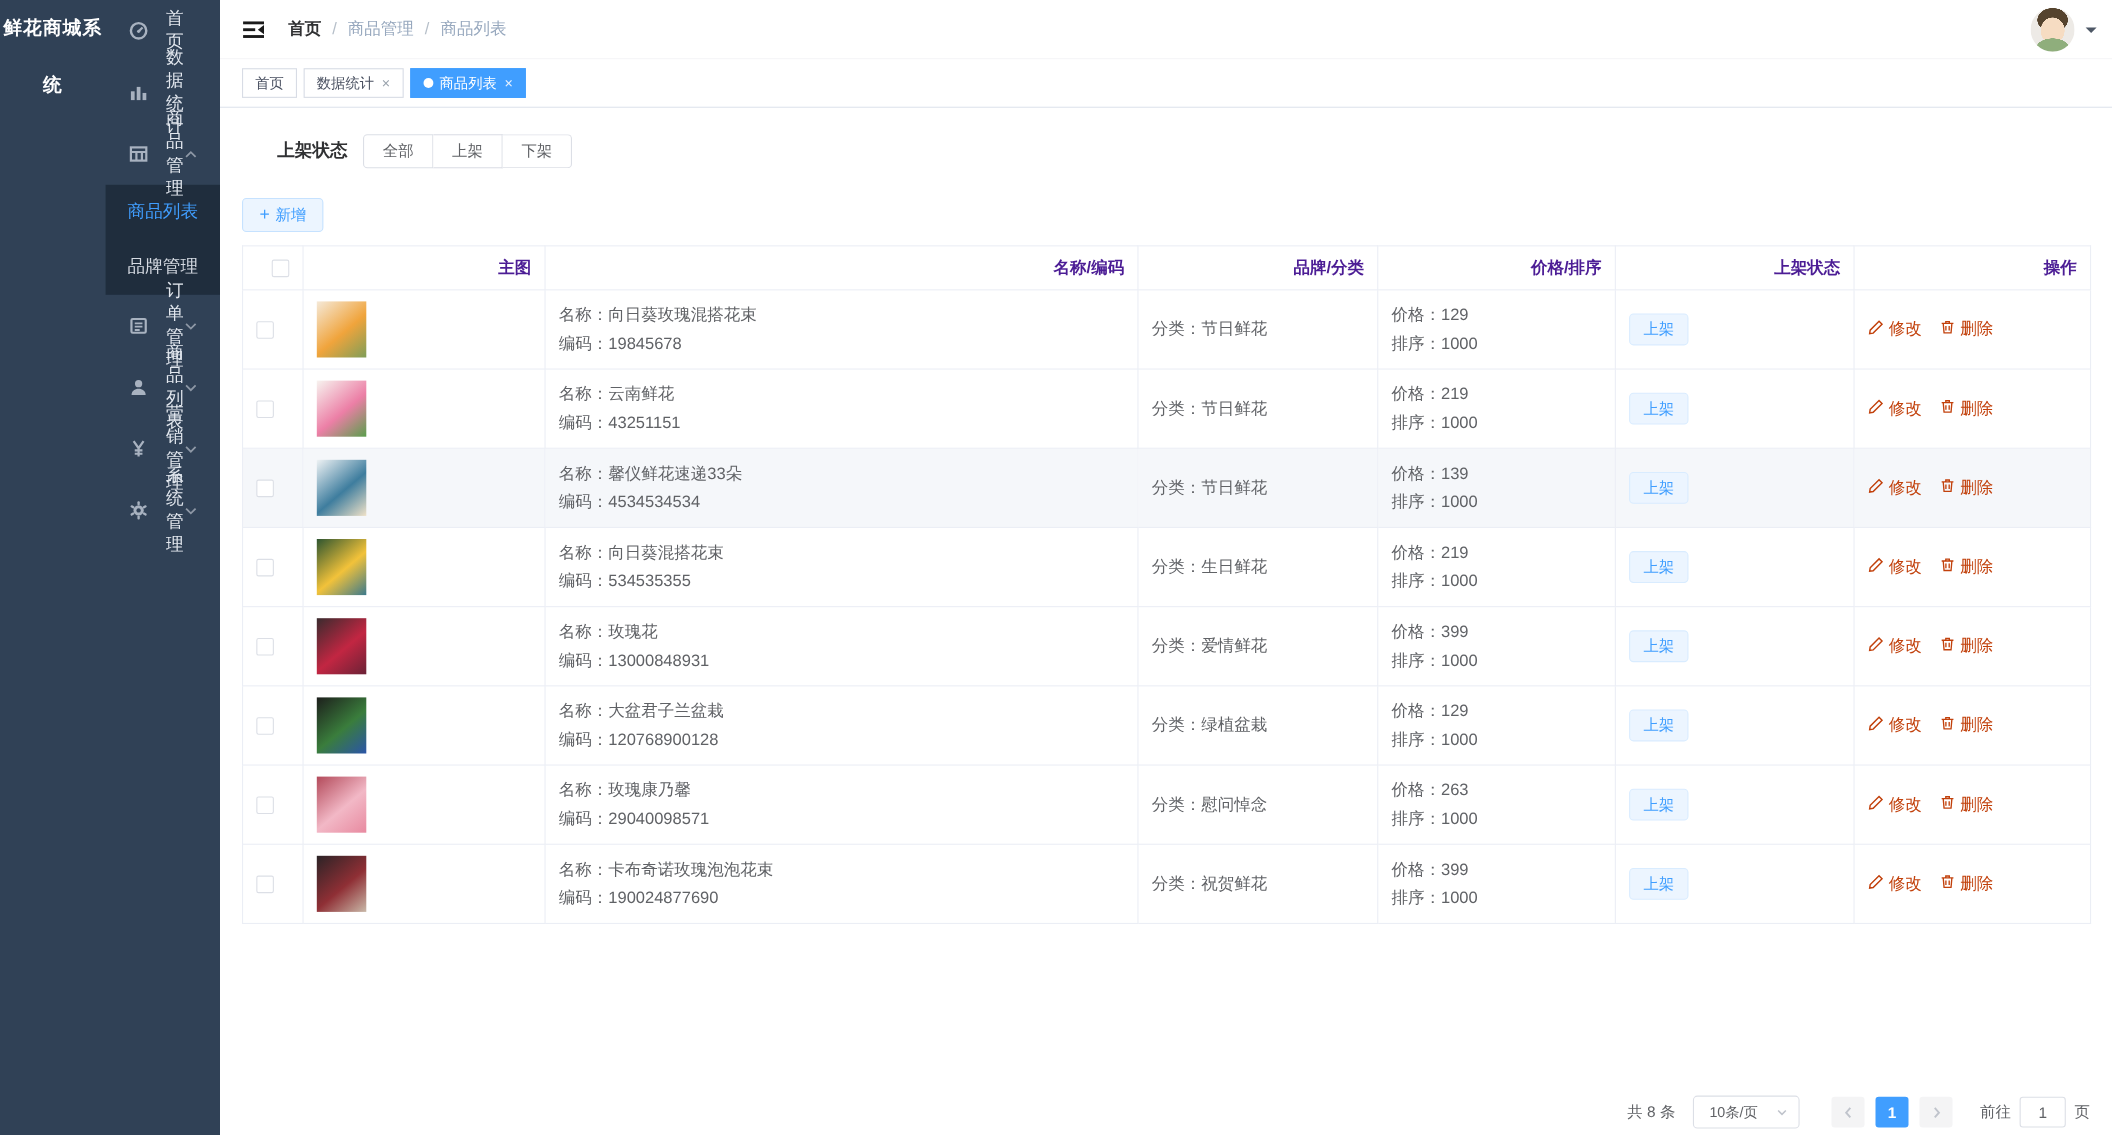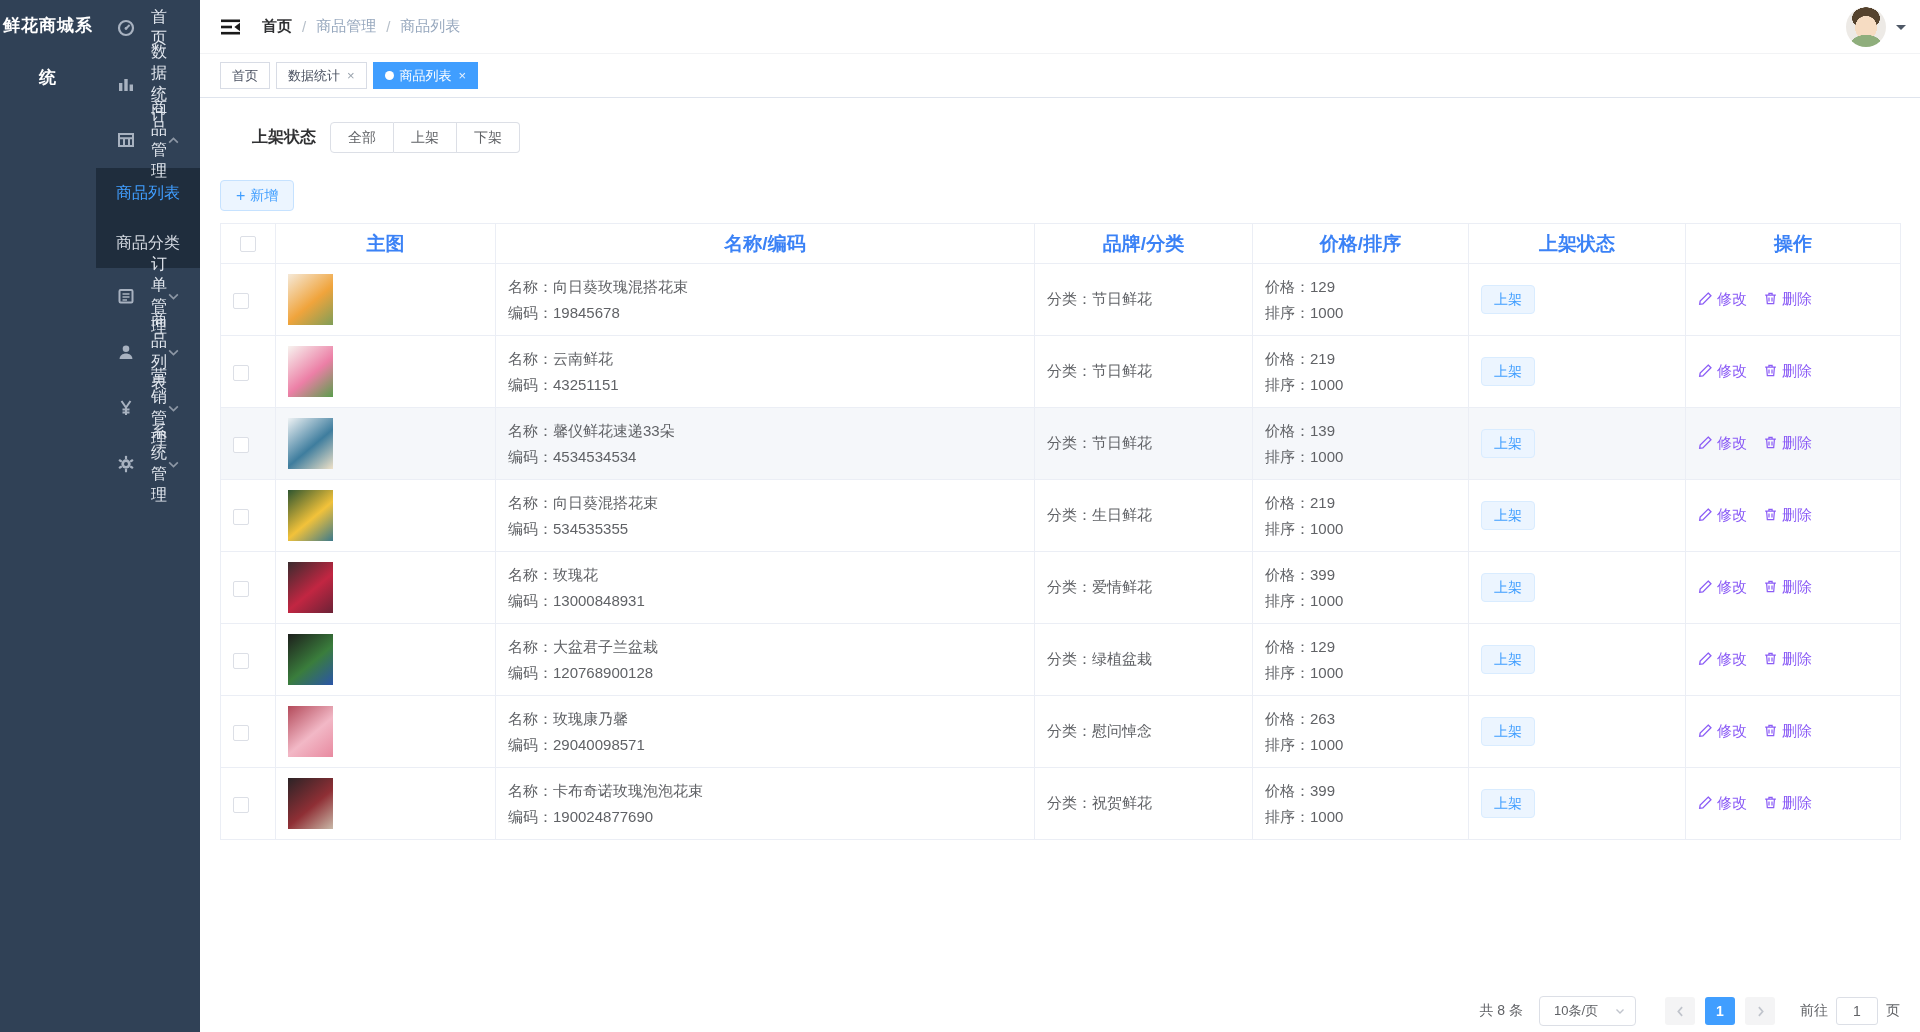--- a/index.html
+++ b/index.html
@@ -49,28 +49,28 @@
   .seg { height: 31px; padding: 10px 17px; background: #fff; border: 1px solid #dcdfe6; border-left: none; font-size: 14px; color: #606266; display: inline-flex; align-items: center; cursor: pointer; }
   .seg:first-child { border-left: 1px solid #dcdfe6; border-radius: 4px 0 0 4px; }
   .seg:last-child { border-radius: 0 4px 4px 0; }
 
   .add-btn { margin-top: 27px; height: 31px; padding: 0 15px; background: #ecf5ff; border: 1px solid #c6e2ff; border-radius: 4px; color: #409eff; font-size: 14px; display: inline-flex; align-items: center; gap: 5px; cursor: pointer; width: fit-content; font-family: inherit; }
   .add-btn .plus { font-size: 16px; line-height: 1; }
 
   
   table.grid { margin-top: 12px; border-collapse: collapse; width: 100%; table-layout: fixed; }
   .grid th, .grid td { border: 1px solid #ebeef5; padding: 0 12px; overflow: hidden; }
-  .grid th { height: 40px; text-align: center; color: #3b82f6; font-weight: 600; font-size: 19px; background: #fff; }
+  .grid th { height: 40px; text-align: right; color: #4c1d95; font-weight: 600; font-size: 15px; background: #fff; }
   .grid td { height: 72px; font-size: 15px; color: #606266; }
   .grid tr.highlighted td { background: #f5f7fa; }
   .cb { width: 16px; height: 16px; border: 1px solid #dcdfe6; border-radius: 2px; background: #fff; display: inline-block; vertical-align: middle; cursor: pointer; }
   .thumb { width: 45px; height: 51px; display: block; }
   .two-line div { line-height: 26px; }
   .badge { display: inline-block; padding: 5px 12px; background: #ecf5ff; border: 1px solid #d9ecff; border-radius: 4px; color: #409eff; font-size: 14px; line-height: 1.2; cursor: pointer; }
-  .ops a { color: #8b5cf6; text-decoration: none; display: inline-flex; align-items: center; gap: 4px; font-size: 15px; cursor: pointer; }
+  .ops a { color: #c2410c; text-decoration: none; display: inline-flex; align-items: center; gap: 4px; font-size: 15px; cursor: pointer; }
   .ops a + a { margin-left: 16px; }
 
   
   .pagination { margin-top: auto; display: flex; align-items: center; justify-content: flex-end; padding-bottom: 6px; font-size: 14px; color: #606266; }
   .pg-total { margin-right: 16px; }
   .pg-select { width: 97px; height: 30px; border: 1px solid #dcdfe6; border-radius: 4px; display: inline-flex; align-items: center; justify-content: space-between; padding: 0 9px 0 14px; color: #606266; font-size: 13px; cursor: pointer; margin-right: 24px; background: #fff; }
   .pg-select .sel-chev { color: #c0c4cc; display: inline-flex; }
   .pg-btn { min-width: 30px; height: 28px; border-radius: 3px; background: #f4f4f5; color: #c0c4cc; display: inline-flex; align-items: center; justify-content: center; cursor: pointer; margin: 0 5px; }
   .pg-btn.page { background: #409eff; color: #fff; font-weight: bold; font-size: 14px; }
   .pg-goto { display: inline-flex; align-items: center; gap: 8px; margin-left: 20px; }
@@ -114,21 +114,21 @@
           </span>
           <span>商品管理</span>
           <span class="chev">
             <svg viewBox="0 0 12 12" width="13" height="13">
               <path d="M2 8l4-4 4 4" fill="none" stroke="currentColor" stroke-width="1.5"></path>
             </svg>
           </span>
         </div>
         <div class="submenu">
           <div class="submenu-item active">商品列表</div>
-          <div class="submenu-item">商品分类</div>
+          <div class="submenu-item">品牌管理</div>
         </div>
         <div class="menu-item">
           <span class="mi-icon">
             <svg viewBox="0 0 18 18" width="18" height="18">
               <rect x="2.5" y="3" width="13" height="12.5" rx="1.2" fill="none" stroke="currentColor" stroke-width="2"></rect>
               <path d="M5.5 7h7M5.5 10h7M5.5 13h4.5" stroke="currentColor" stroke-width="1.6"></path>
             </svg>
           </span>
           <span>订单管理</span>
           <span class="chev">

